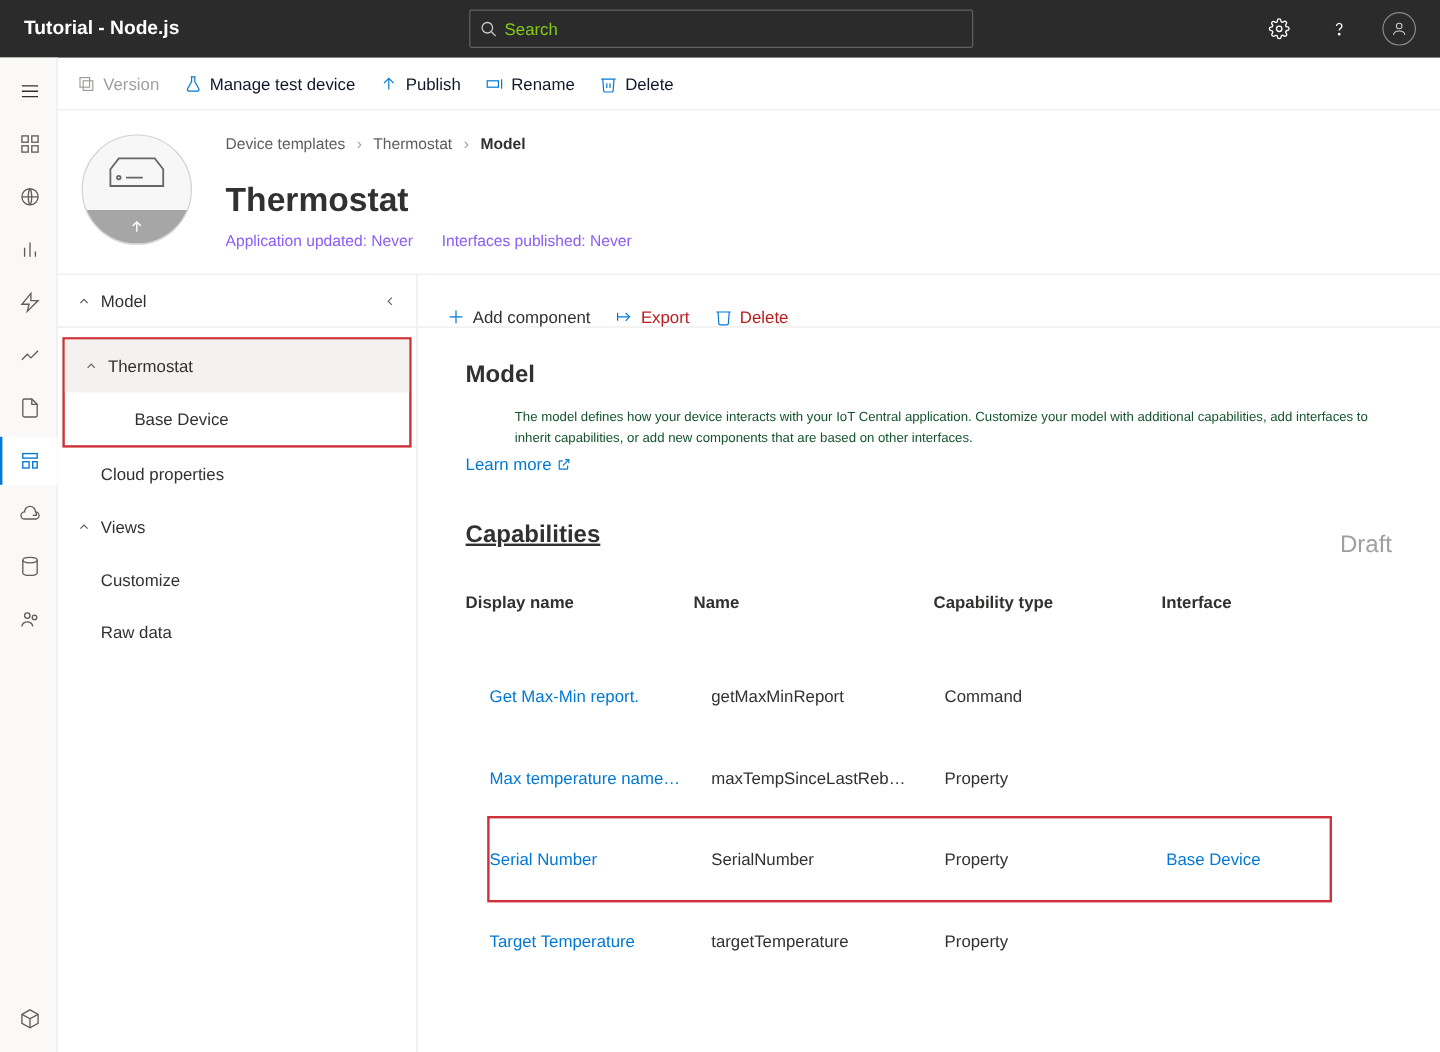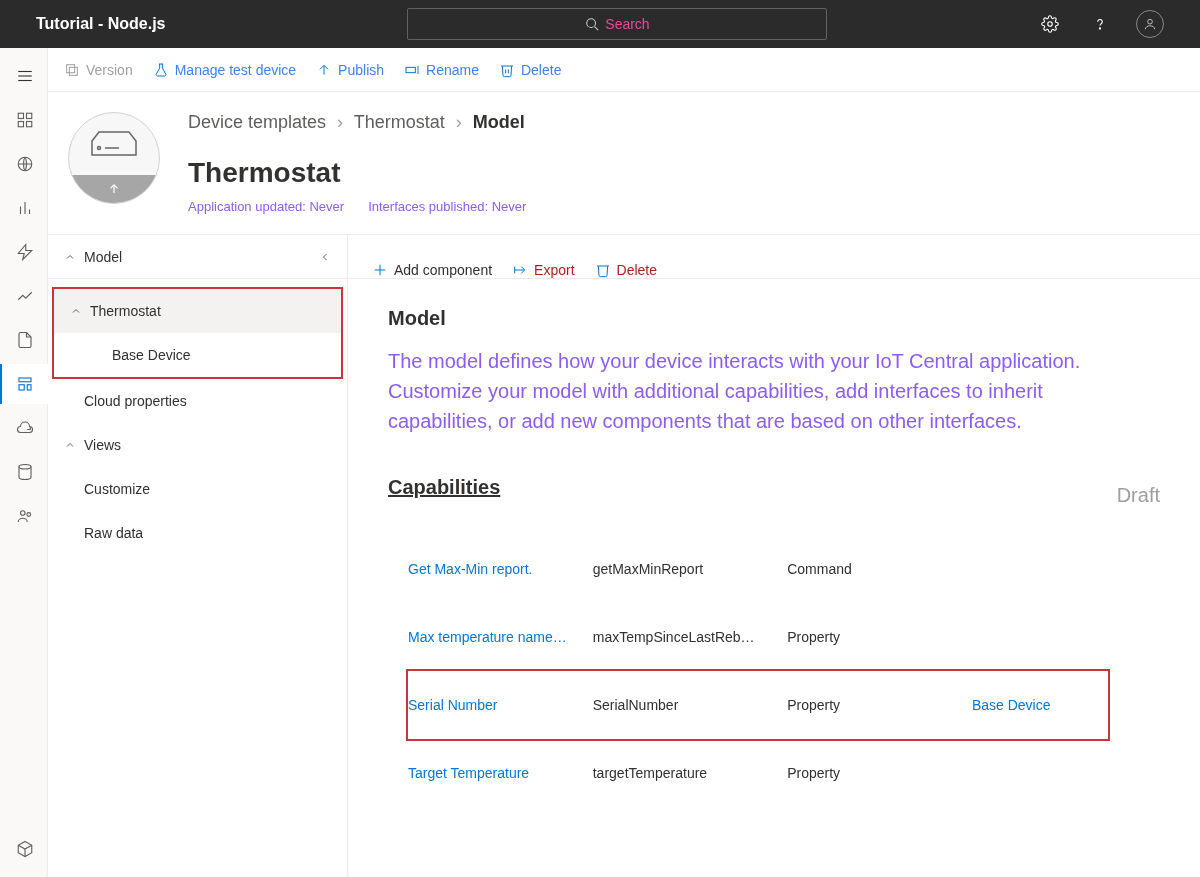--- a/index.html
+++ b/index.html
@@ -1,43 +1,43 @@
 <!DOCTYPE html>
 <html><head>
 <meta charset="utf-8">
 <style>
 * { box-sizing: border-box; margin: 0; padding: 0; }
 body { font-family: "Segoe UI", -apple-system, BlinkMacSystemFont, sans-serif; font-size: 14px; color: #323130; background: #ffffff; overflow: hidden; }
 .app { display: flex; flex-direction: column; height: 877px; width: 1200px; }
-.topbar { height: 48px; background: #2b2b2b; color: #ffffff; display: flex; align-items: center; padding: 0 24px; }
+.topbar { height: 48px; background: #2b2b2b; color: #ffffff; display: flex; align-items: center; padding: 0 8px; }
 .topbar-title { font-size: 16px; font-weight: 600; padding: 0 12px; }
-.topbar-search { margin-left: 230px; width: 420px; height: 32px; background: #2b2b2b; border: 1px solid #616161; border-radius: 2px; display: flex; align-items: center; padding: 0 8px; color: #ec4899; justify-content: center; }
+.topbar-search { margin-left: 230px; width: 420px; height: 32px; background: #2b2b2b; border: 1px solid #616161; border-radius: 2px; display: flex; align-items: center; padding: 0 8px; color: #84cc16; }
 .topbar-search svg { margin-right: 6px; }
 .topbar-right { margin-left: auto; display: flex; align-items: center; gap: 18px; padding-right: 10px; }
 .topbar-iconbtn { width: 32px; height: 32px; display: flex; align-items: center; justify-content: center; cursor: pointer; }
 .avatar-circle { width: 28px; height: 28px; border-radius: 50%; border: 1px solid #888; display: flex; align-items: center; justify-content: center; font-size: 12px; color: #ccc; }
 
 .body { flex: 1; display: flex; min-height: 0; }
 .sidebar { width: 48px; background: #faf9f8; border-right: 1px solid #edebe9; display: flex; flex-direction: column; align-items: center; padding-top: 8px; gap: 4px; }
 .sidebar-item { width: 48px; height: 40px; display: flex; align-items: center; justify-content: center; cursor: pointer; border-left: 2px solid transparent; color: #605e5c; }
 .sidebar-item.active { border-left: 2px solid #0078d4; background: #fff; color: #0078d4; }
 .sidebar-bottom { margin-top: auto; margin-bottom: 8px; }
 
 .main { flex: 1; display: flex; flex-direction: column; min-width: 0; }
 .commandbar { height: 44px; border-bottom: 1px solid #edebe9; display: flex; align-items: center; padding: 0 16px; gap: 20px; }
-.cmd { display: flex; align-items: center; gap: 6px; color: #3b82f6; cursor: pointer; }
+.cmd { display: flex; align-items: center; gap: 6px; color: #0f172a; cursor: pointer; }
 .cmd.disabled { color: #a19f9d; }
 .cmd svg { width: 16px; height: 16px; }
 
 .header-area { padding: 20px 20px 20px 20px; display: flex; gap: 28px; align-items: flex-start; border-bottom: none; }
 .device-icon-circle { width: 92px; height: 92px; border-radius: 50%; border: 1px solid #d2d2d2; display: flex; flex-direction: column; align-items: center; justify-content: flex-end; overflow: hidden; background: #f7f7f7; position: relative; }
 .device-icon-top { flex: 1; display: flex; align-items: center; justify-content: center; width: 100%; }
 .device-icon-bottom { height: 28px; width: 100%; background: #a6a6a6; display: flex; align-items: center; justify-content: center; }
 .header-text h1 { font-size: 28px; font-weight: 600; margin-top: 24px; }
-.breadcrumb { font-size: 18px; color: #605e5c; margin-bottom: 2px; }
+.breadcrumb { font-size: 13px; color: #605e5c; margin-bottom: 2px; }
 .breadcrumb .sep { margin: 0 6px; color: #a19f9d; }
 .breadcrumb .current { font-weight: 600; color: #323130; }
 .header-meta { margin-top: 10px; font-size: 13px; color: #8b5cf6; display: flex; gap: 24px; }
 
 .workspace { flex: 1; display: flex; min-height: 0; border-top: 1px solid #edebe9; }
 .tree-pane { width: 300px; border-right: 1px solid #edebe9; display: flex; flex-direction: column; }
 .tree-header { height: 44px; display: flex; align-items: center; padding: 0 16px; font-size: 14px; color: #323130; gap: 8px; border-bottom: 1px solid #edebe9; }
 .tree-header .spacer { flex: 1; }
 .tree-body { flex: 1; padding: 8px 0; }
 .tree-item { height: 44px; display: flex; align-items: center; padding: 0 16px; gap: 8px; cursor: pointer; font-size: 14px; color: #323130; }
@@ -47,21 +47,21 @@
 .highlight-box { border: 2px solid #cd313a; }
 
 .content-pane { flex: 1; display: flex; flex-direction: column; min-width: 0; }
 .content-toolbar { height: 44px; display: flex; align-items: flex-end; padding: 0 24px; gap: 20px; border-bottom: 1px solid #edebe9; }
 .tool { display: flex; align-items: center; gap: 6px; cursor: pointer; color: #b91c1c; }
 .tool svg { width: 16px; height: 16px; }
 .tool.blue { color: #0078d4; }
 
 .content-body { flex: 1; overflow-y: auto; padding: 28px 40px; }
 .content-body h2 { font-size: 20px; font-weight: 600; margin-bottom: 16px; }
-.content-body p { font-size: 20px; color: #8b5cf6; line-height: 1.5; max-width: 760px; }
+.content-body p { font-size: 11px; color: #14532d; line-height: 1.5; max-width: 760px; margin-left: 41px; }
 .link { color: #0078d4; cursor: pointer; display: inline-flex; align-items: center; gap: 4px; }
 .section-title-row { display: flex; align-items: center; margin-top: 40px; margin-bottom: 20px; }
 .section-title-row h2 { font-size: 20px; font-weight: 600; text-decoration: underline; }
 .section-title-row .draft { margin-left: auto; color: #a19f9d; font-size: 20px; }
 
 .cap-table { width: 720px; }
 .cap-head, .cap-row { display: flex; }
 .cap-head { font-weight: 600; font-size: 14px; margin-bottom: 36px; }
 .cap-row { font-size: 14px; padding: 26px 0; margin-left: 20px; }
 .col-display { width: 190px; }
@@ -335,27 +335,43 @@
                   <polyline points="3 6 5 6 21 6"></polyline>
                   <path d="M19 6l-1 14a2 2 0 0 1-2 2H8a2 2 0 0 1-2-2L5 6"></path>
                 </svg>
               <span>Delete</span>
             </div>
           </div>
 
           <div class="content-body">
             <h2>Model</h2>
             <p>The model defines how your device interacts with your IoT Central application. Customize your model with additional capabilities, add interfaces to inherit capabilities, or add new components that are based on other interfaces.</p>
+            <div style="margin-top:6px">
+              <span class="link">
+                <span>Learn more</span>
+                <svg width="12" height="12" viewBox="0 0 24 24" fill="none" stroke="#0078d4" stroke-width="2">
+                    <path d="M14 4h6v6"></path>
+                    <path d="M20 4L10 14"></path>
+                    <path d="M18 14v5a1 1 0 0 1-1 1H5a1 1 0 0 1-1-1V7a1 1 0 0 1 1-1h5"></path>
+                  </svg>
+              </span>
+            </div>
 
             <div class="section-title-row">
               <h2>Capabilities</h2>
               <span class="draft">Draft</span>
             </div>
 
             <div class="cap-table">
+              <div class="cap-head">
+                <div class="col-display">Display name</div>
+                <div class="col-name">Name</div>
+                <div class="col-type">Capability type</div>
+                <div class="col-intf">Interface</div>
+              </div>
 
               <div class="cap-row">
                 <div class="col-display cap-link">Get Max-Min report.</div>
                 <div class="col-name">getMaxMinReport</div>
                 <div class="col-type">Command</div>
                 <div class="col-intf cap-link"></div>
               </div>
 
               <div class="cap-row">
                 <div class="col-display cap-link">Max temperature name…</div>

